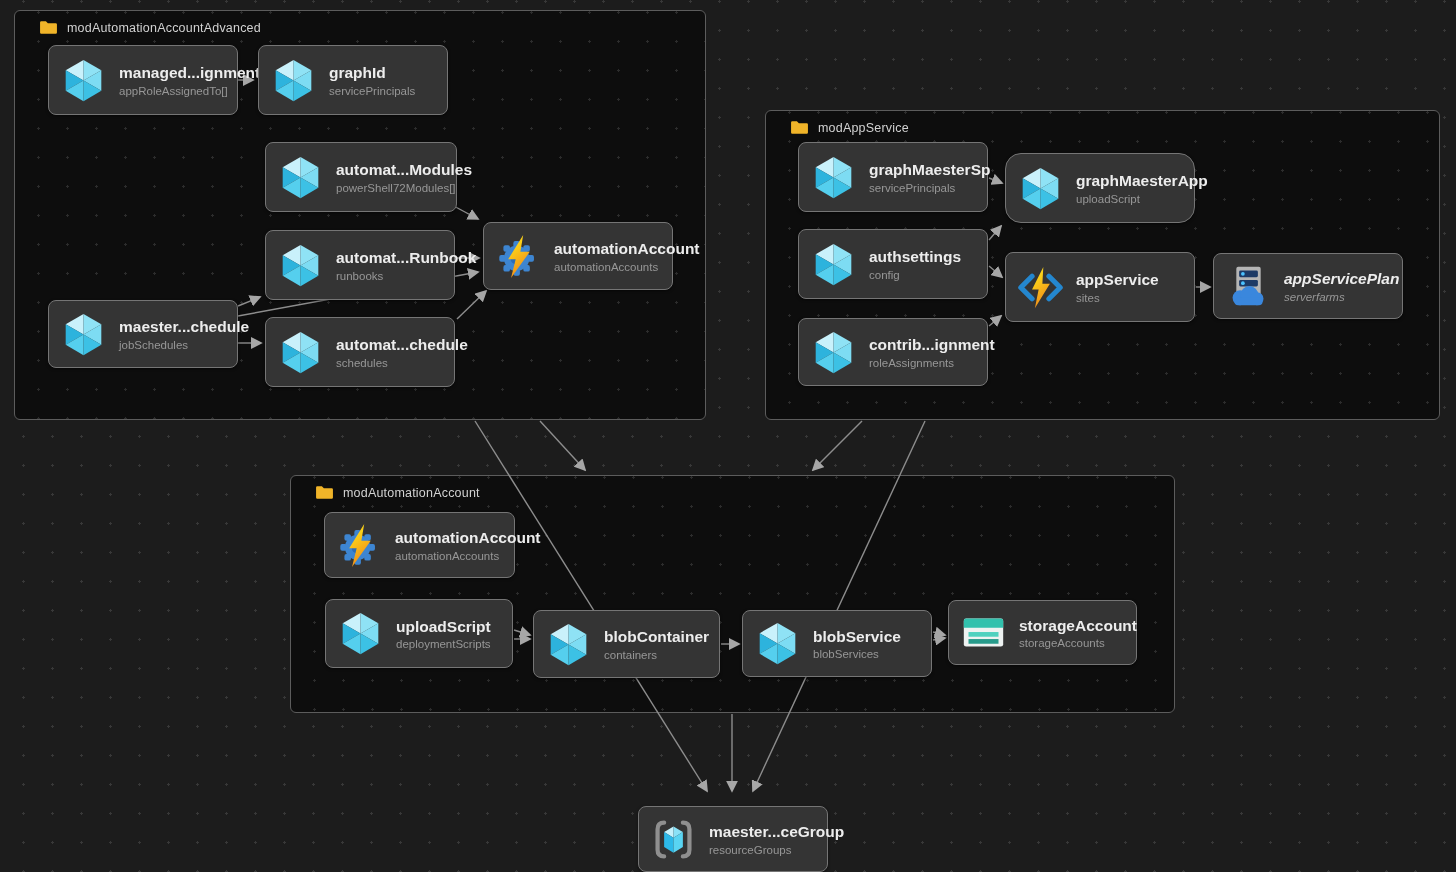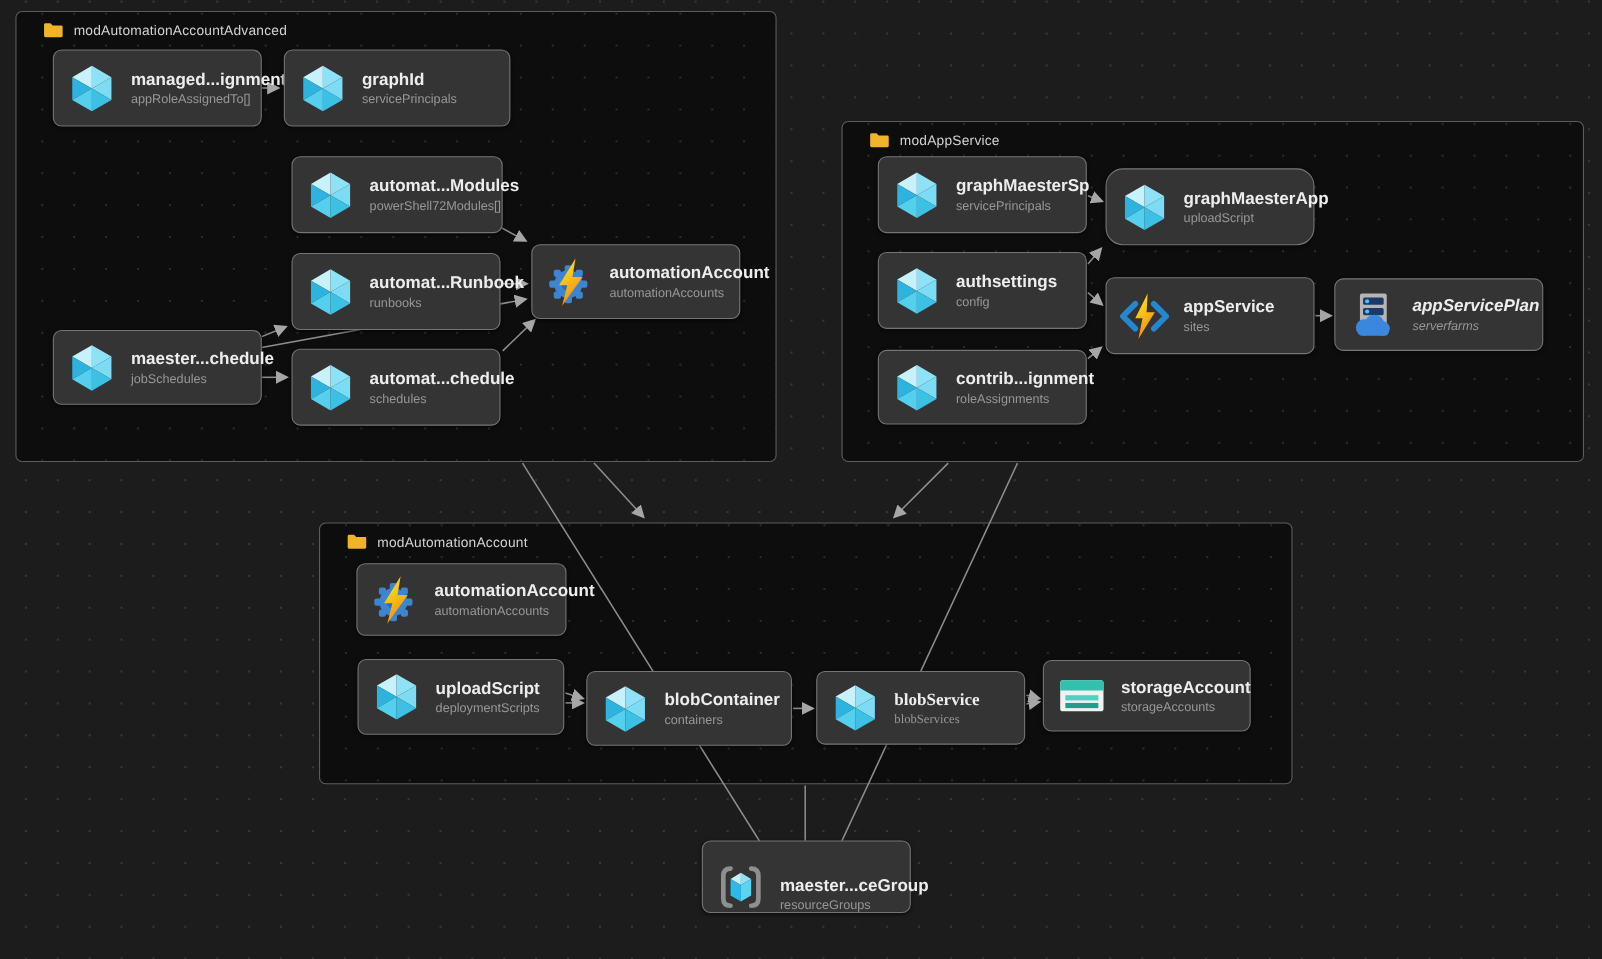--- a/index.html
+++ b/index.html
@@ -164,21 +164,21 @@
 
   <div class="node" style="left:48px;top:45px;width:190px;height:70px;">
     <svg class="icon" viewBox="0 0 48 48">
         <use href="#sym-cube"></use>
       </svg>
     <div class="nt">
         <div class="title">managed...ignment</div>
     <div class="sub">appRoleAssignedTo[]</div>
       </div>
   </div>
-  <div class="node" style="left:258px;top:45px;width:206px;height:70px;">
+  <div class="node" style="left:258px;top:45px;width:190px;height:70px;">
     <svg class="icon" viewBox="0 0 48 48">
         <use href="#sym-cube"></use>
       </svg>
     <div class="nt">
         <div class="title">graphId</div>
     <div class="sub">servicePrincipals</div>
       </div>
   </div>
   <div class="node" style="left:265px;top:142px;width:192px;height:70px;">
     <svg class="icon" viewBox="0 0 48 48">
@@ -301,40 +301,40 @@
   </div>
   <div class="node" style="left:533px;top:610px;width:187px;height:68px;">
     <svg class="icon" viewBox="0 0 48 48">
         <use href="#sym-cube"></use>
       </svg>
     <div class="nt">
         <div class="title">blobContainer</div>
     <div class="sub">containers</div>
       </div>
   </div>
-  <div class="node" style="left:742px;top:610px;width:190px;height:67px;font-family:Liberation Serif, serif;">
+  <div class="node" style="left:742px;top:610px;width:190px;height:67px;">
     <svg class="icon" viewBox="0 0 48 48">
         <use href="#sym-cube"></use>
       </svg>
     <div class="nt">
         <div class="title">blobService</div>
     <div class="sub">blobServices</div>
       </div>
   </div>
   <div class="node" style="left:948px;top:600px;width:189px;height:65px;">
     <svg class="icon" viewBox="0 0 48 48">
         <use href="#sym-storage"></use>
       </svg>
     <div class="nt">
         <div class="title">storageAccount</div>
     <div class="sub">storageAccounts</div>
       </div>
   </div>
 
-  <div class="node" style="left:638px;top:764px;width:190px;height:66px;align-items:flex-end;">
+  <div class="node" style="left:638px;top:806px;width:190px;height:66px;">
     <svg class="icon" viewBox="0 0 48 48">
         <use href="#sym-rg"></use>
       </svg>
     <div class="nt">
         <div class="title">maester...ceGroup</div>
     <div class="sub">resourceGroups</div>
       </div>
   </div>
 
 </div>

